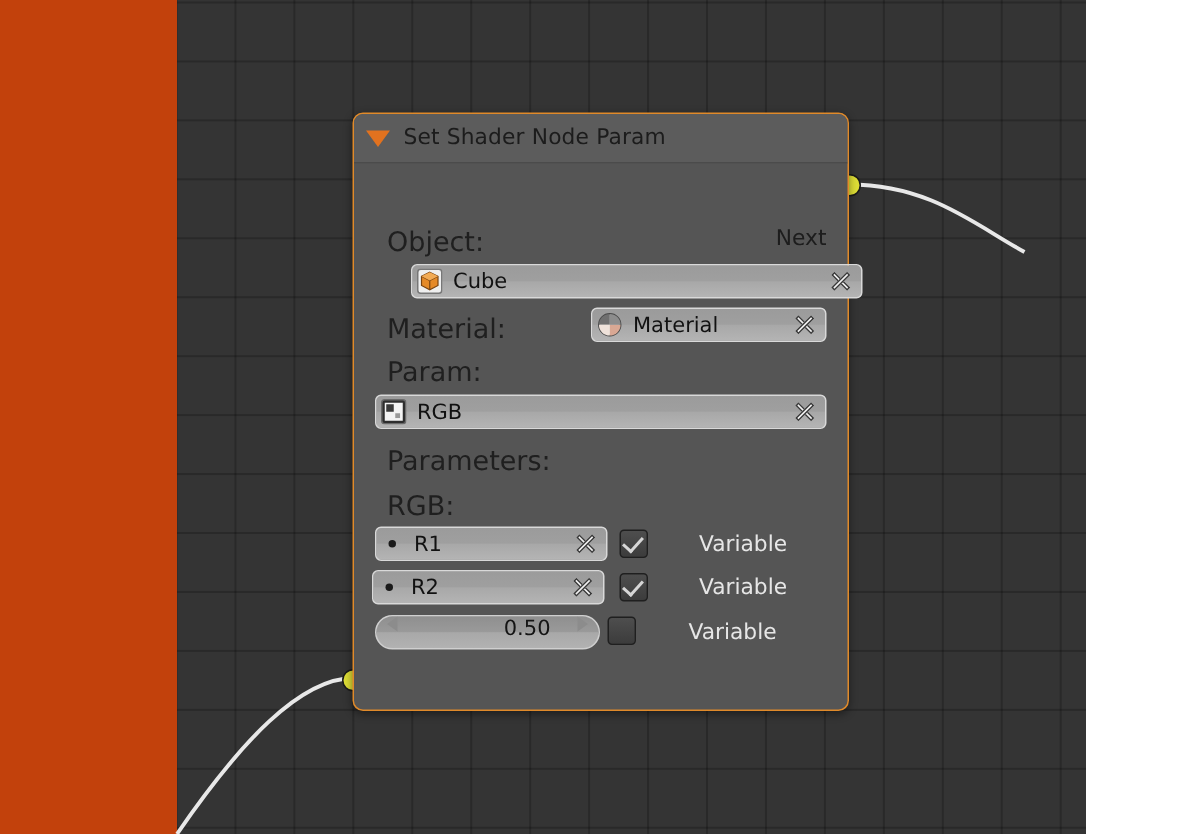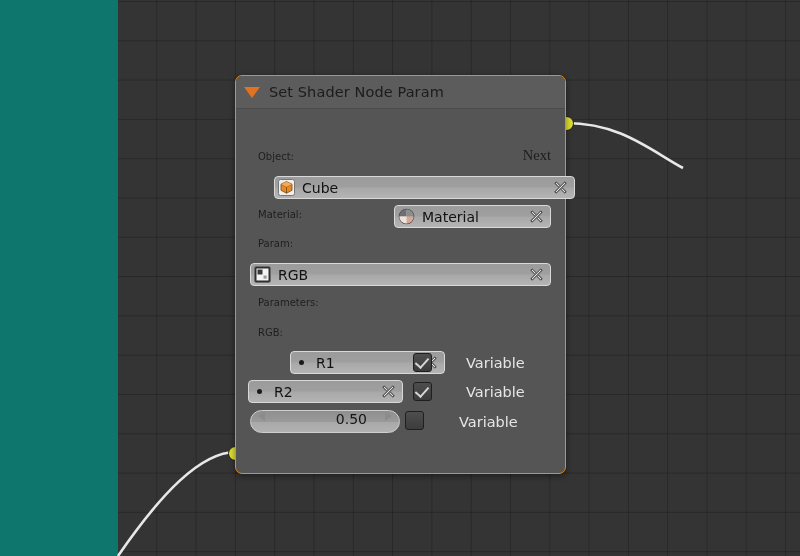--- a/index.html
+++ b/index.html
@@ -9,23 +9,23 @@
   }
   body {
     width: 800px;
     height: 556px;
     overflow: hidden;
     font-family: "DejaVu Sans", sans-serif;
   }
 
   #stage {
     position: relative;
-    width: 800px;
+    width: 724px;
     height: 556px;
-    background: #0f766e;
+    background: #c2410c;
     overflow: hidden;
   }
 
   
   #canvas {
     position: absolute;
     left: 118px;
     top: 0;
     width: 682px;
     height: 556px;
@@ -90,22 +90,21 @@
     position: relative;
     padding: 0;
     height: 366px;
   }
 
   
   .socket-row {
     position: absolute;
     height: 20px;
     display: flex;
-    align-items: flex-start;
-    font-family: Liberation Serif, serif;
+    align-items: flex-end;
   }
   .socket-row.out {
     right: 14px;
     top: 38px;
   }
   .socket-label {
     color: #1d1d1d;
     font-size: 14.5px;
   }
 
@@ -118,21 +117,21 @@
     border: 1.5px solid #1a1a1a;
     box-sizing: border-box;
   }
   #socket-next { left: 559px; top: 116px; }
   #socket-prev { left: 228px; top: 446px; }
 
   
   .field-label {
     position: absolute;
     color: #1f1f1f;
-    font-size: 10px;
+    font-size: 18px;
     left: 258px;
   }
 
   
   .idfield {
     position: absolute;
     height: 23px;
     background: linear-gradient(to bottom, #9b9b9b 0%, #9f9f9f 48%, #a8a8a8 52%, #b4b4b4 100%);
     border: 1px solid #d9d9d9;
     border-radius: 4px;
@@ -326,21 +325,21 @@
         <rect x="0.5" y="0.5" width="16" height="16" rx="2" fill="#2e2e2e" stroke="#6a6a6a" stroke-width="1"></rect>
         <rect x="2.5" y="2.5" width="12" height="12" fill="#f4f4f4"></rect>
         <rect x="3.5" y="3.5" width="5" height="5" fill="#3a3a3a"></rect>
         <rect x="9.5" y="9.5" width="3.2" height="3.2" fill="#9a9a9a"></rect>
       </svg>
     </span>
     <span class="ftext">RGB</span>
     <span class="x-icon"></span>
   </div>
 
-  <div class="idfield" style="left:250px; top:351px; width:155px;margin-left:40px;">
+  <div class="idfield" style="left:250px; top:351px; width:155px;">
     <span class="dot-icon"></span>
     <span class="ftext">R1</span>
     <span class="x-icon"></span>
   </div>
   <div class="cbox checked" style="left:413px; top:353px;"></div>
   <div class="cb-label" style="top:355px;">Variable</div>
 
   <div class="idfield" style="left:248px; top:380px; width:155px;">
     <span class="dot-icon"></span>
     <span class="ftext">R2</span>

